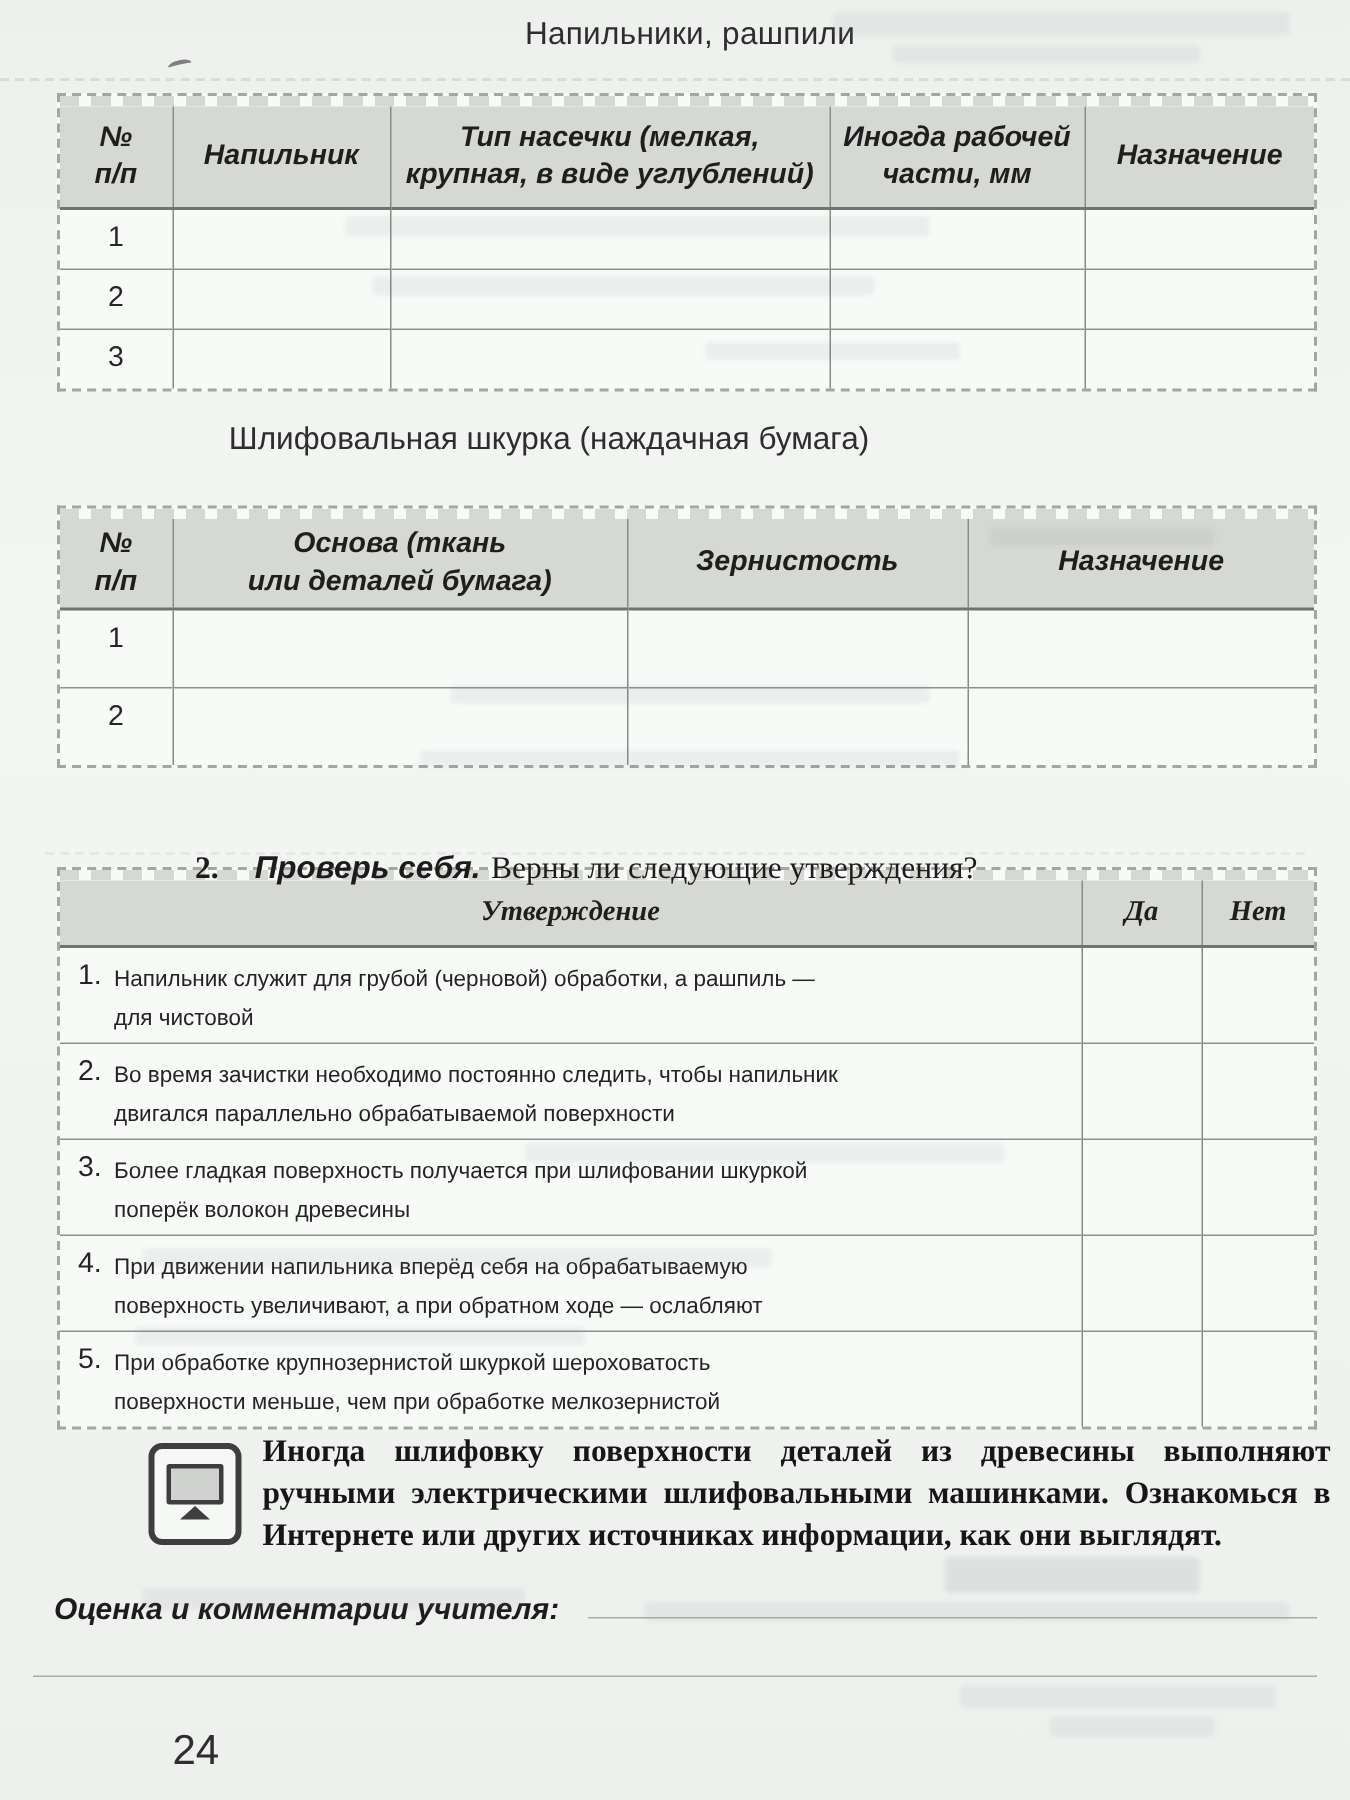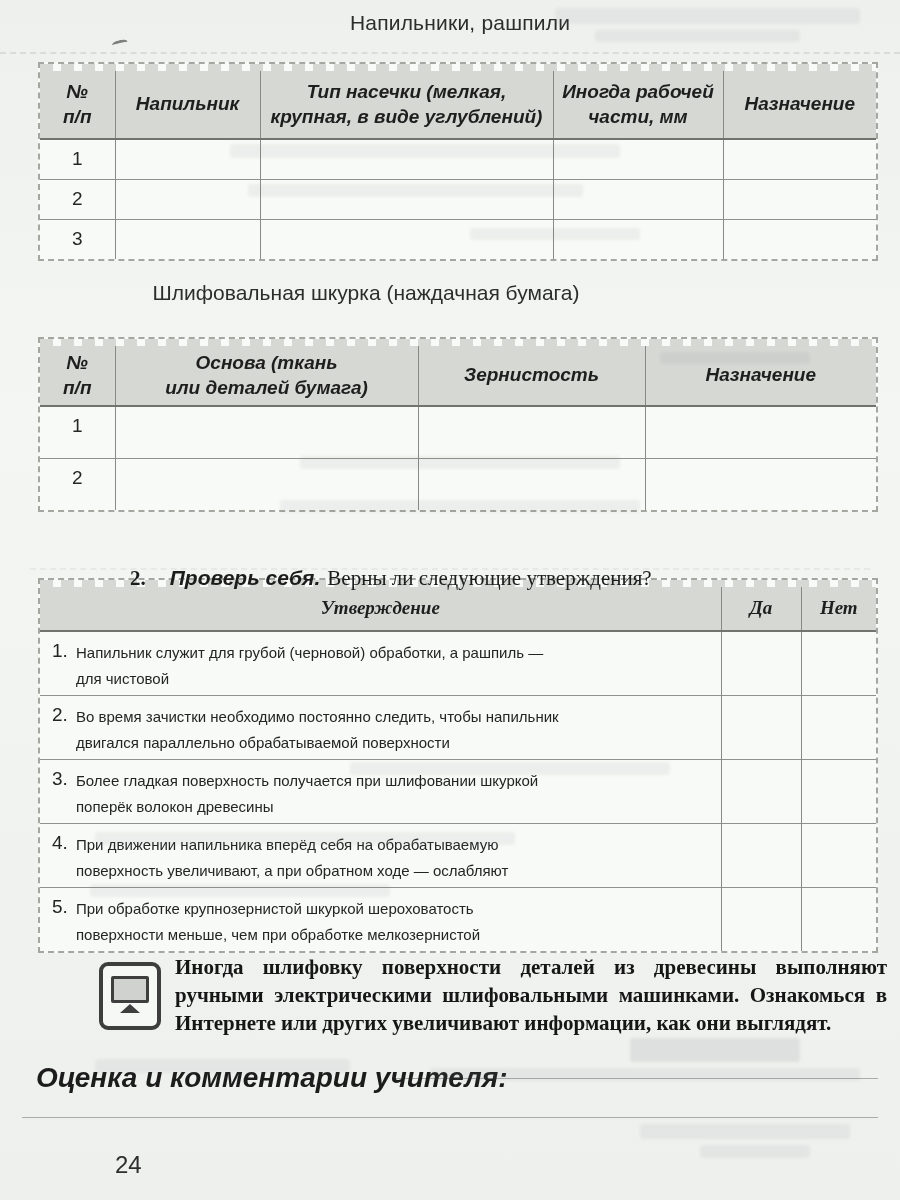--- a/index.html
+++ b/index.html
@@ -95,28 +95,28 @@
   }
   .note-text {
     position:absolute; left:175px; top:953px; width:712px; z-index:3;
     font-family:"Liberation Serif",serif; font-weight:600; font-size:21px;
     line-height:28px; color:#161616; text-align:justify;
   }
 
   
   .teacher-label {
     position:absolute; left:36px; top:1062px; z-index:3;
-    font-style:italic; font-weight:bold; font-size:28px; color:#1c1c1c;
+    font-style:italic; font-weight:bold; font-size:20px; color:#1c1c1c;
   }
   .rule-line { position:absolute; border-top:1.5px solid #9ba19a; opacity:.85; z-index:2; }
   .rule-1 { left:392px; top:1078px; width:486px; }
   .rule-2 { left:22px;  top:1117px; width:856px; }
   .page-number {
     position:absolute; left:115px; top:1151px; z-index:3;
-    font-size:24px; color:#2e2e2e;
+    font-size:28px; color:#2e2e2e;
   }
 </style>
 </head>
 <body>
 
 <div class="ghost" style="left:555px; top:8px;  width:305px; height:16px;"></div>
 <div class="ghost" style="left:595px; top:30px; width:205px; height:12px;"></div>
 <div class="ghost-dash" style="left:0; top:52px; width:900px;"></div>
 <div class="ghost" style="left:230px; top:144px; width:390px; height:14px;"></div>
 <div class="ghost" style="left:248px; top:184px; width:335px; height:13px;"></div>
@@ -299,18 +299,18 @@
         <td></td>
       </tr>
     </tbody>
   </table>
 </div>
 
 <div class="note-icon">
   <div class="monitor-screen"></div>
   <div class="monitor-stand"></div>
 </div>
-<div class="note-text">Иногда шлифовку поверхности деталей из древесины выполняют ручными электрическими шлифовальными машинками. Ознакомься в Интернете или других увеличивают информации, как они выглядят.</div>
+<div class="note-text">Иногда шлифовку поверхности деталей из древесины выполняют ручными электрическими шлифовальными машинками. Ознакомься в Интернете или других источниках информации, как они выглядят.</div>
 
 <div class="teacher-label">Оценка и комментарии учителя:</div>
 <div class="rule-line rule-1"></div>
 <div class="rule-line rule-2"></div>
 <div class="page-number">24</div>
 
 </body></html>

